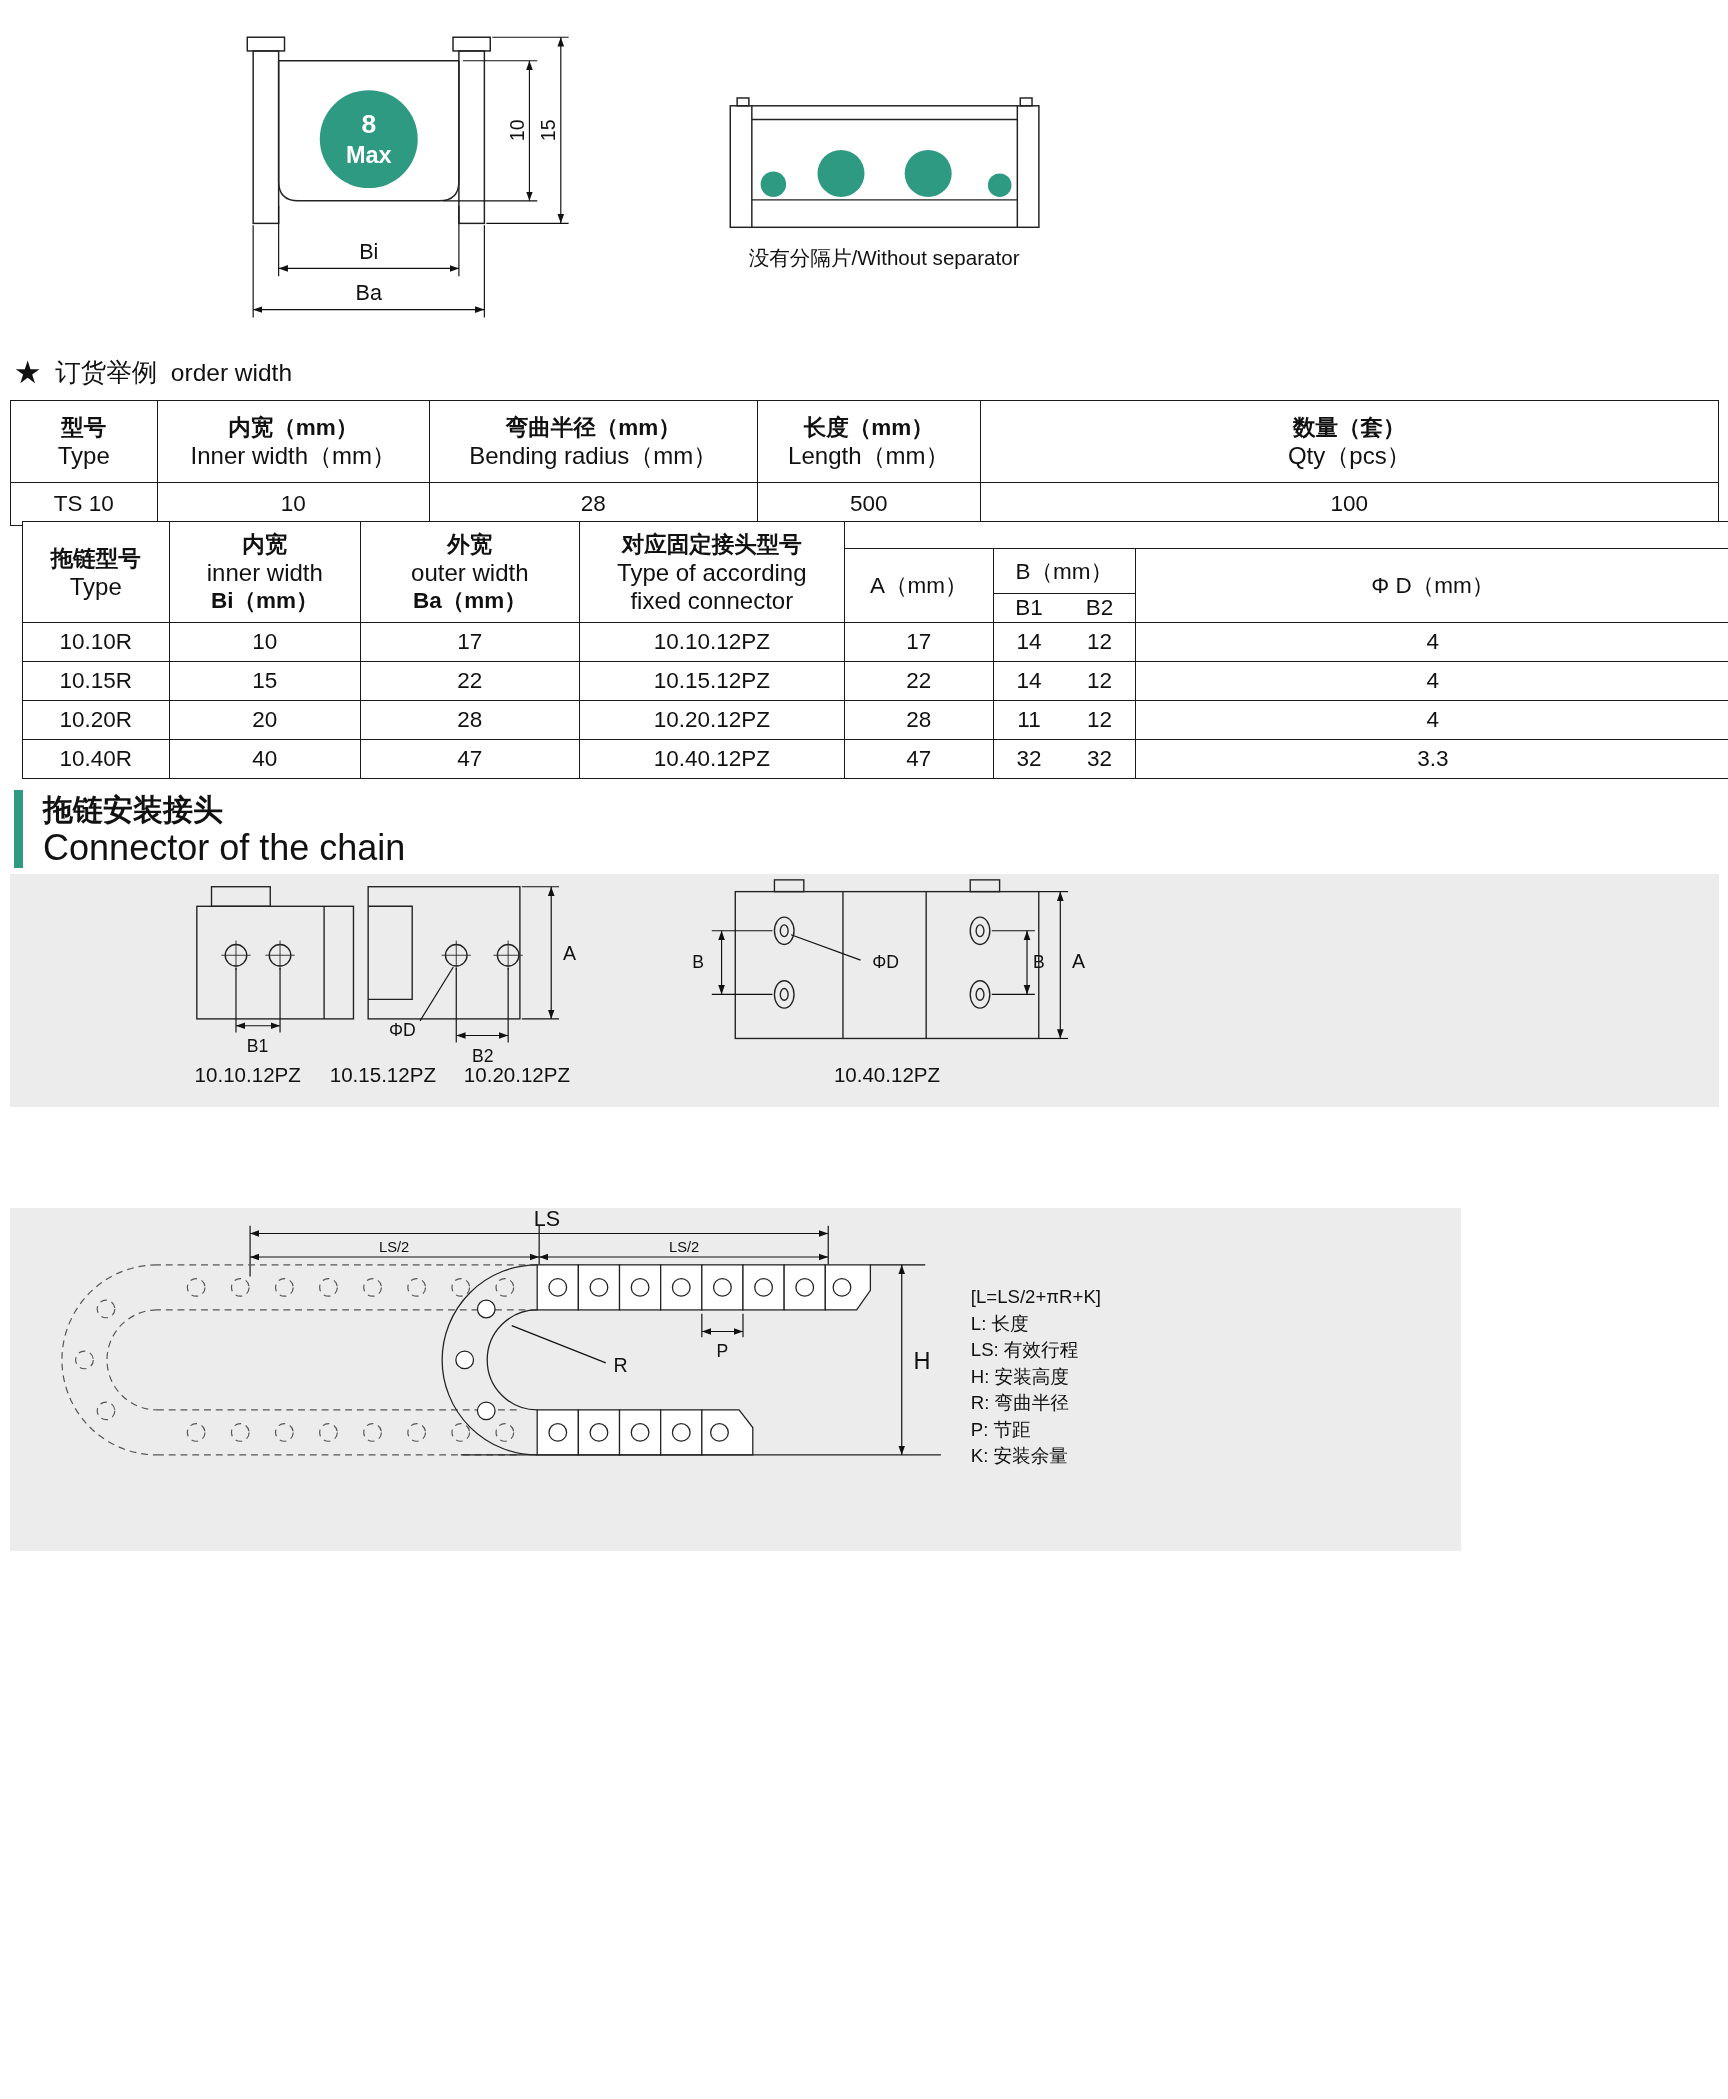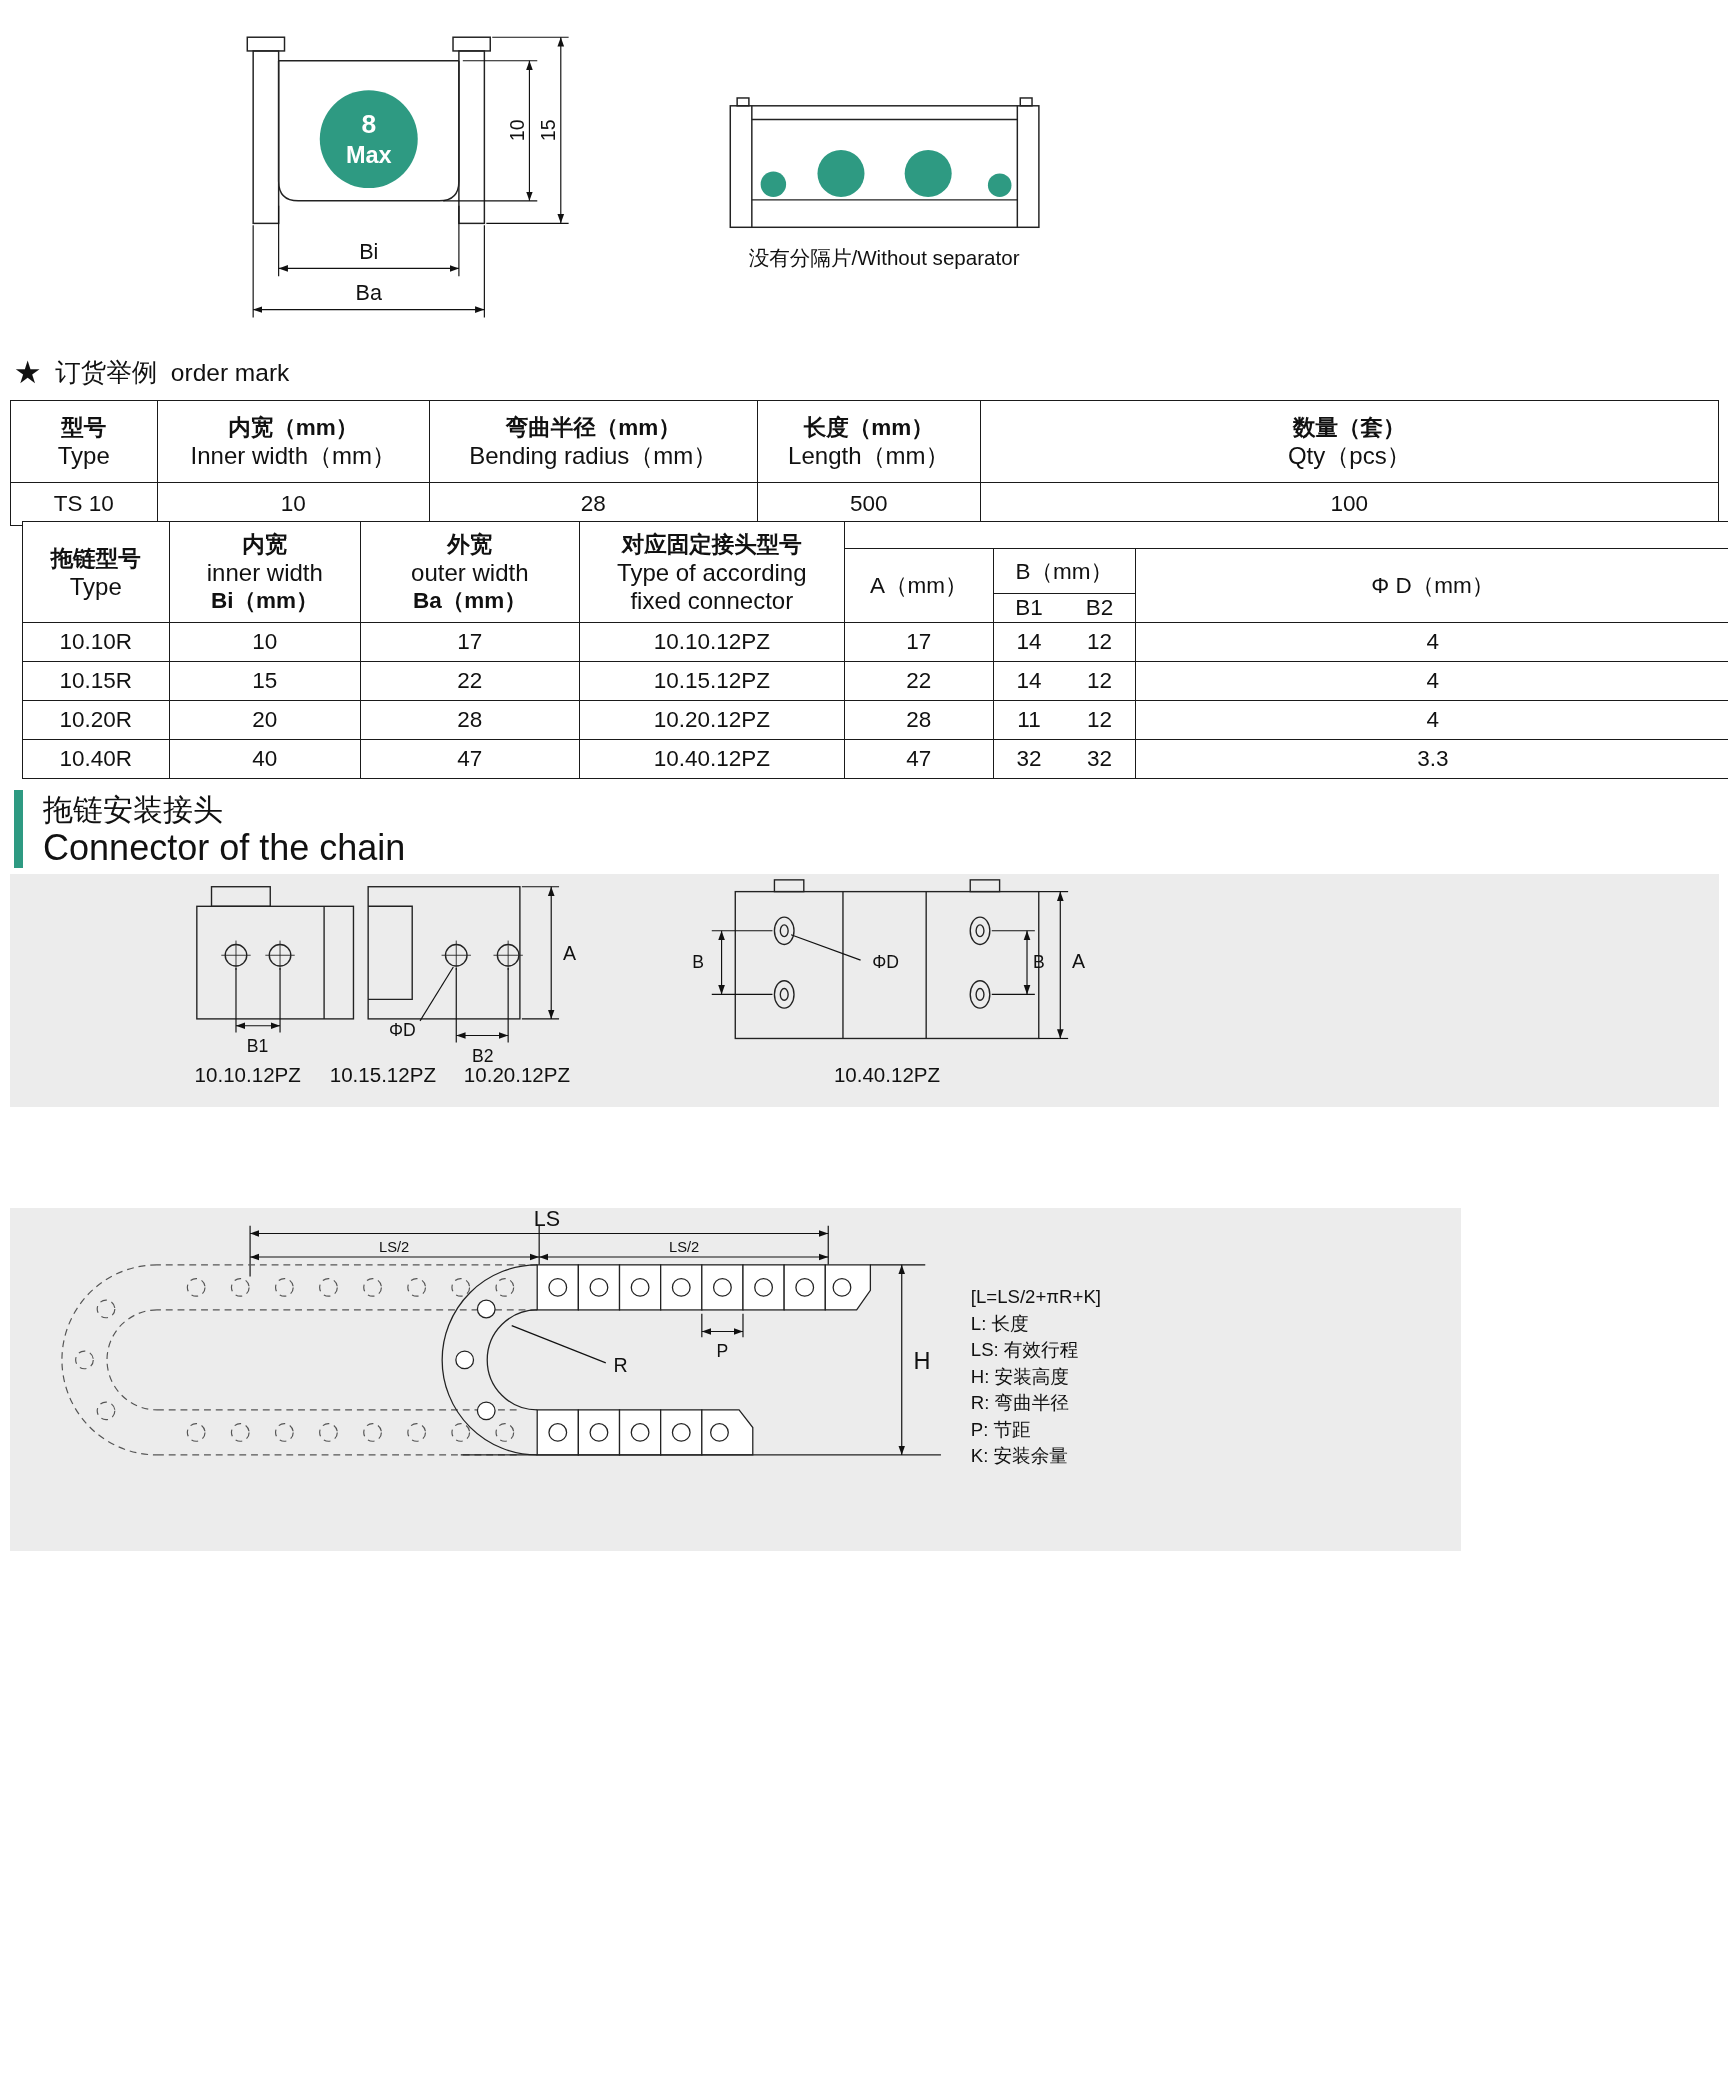--- a/index.html
+++ b/index.html
@@ -18,21 +18,21 @@
   .half{ display:inline-block; width:50%; }
 
   
   .order-head { display:flex; align-items:center; gap:13.7px; }
   .star { font-size:31px; line-height:31px; color:#111; }
   .oh-cn { font-size:25.5px; }
   .oh-en { font-size:24.5px; }
 
   .sec-head { display:flex; align-items:stretch; }
   .sec-bar { width:9.8px; background:#2e9a82; margin-right:19.6px; }
-  .sec-cn { font-size:30px; font-weight:normal; line-height:39px; display:block; }
+  .sec-cn { font-size:30px; font-weight:bold; line-height:39px; display:block; }
   .sec-en { font-size:36px; font-weight:normal; line-height:37px; display:block; }
 
   
   .panel { background:#ececec; }
 
   
   svg text { font-family:"Liberation Sans", sans-serif; fill:#111; stroke:none; }
   .wtxt { fill:#fff; font-weight:bold; }
   .teal { fill:#2e9a82; }
   .outline { stroke:#222; stroke-width:1.5; fill:none; }
@@ -102,21 +102,21 @@
       <circle cx="858" cy="177" r="24"></circle>
       <circle cx="947" cy="177" r="24"></circle>
       <circle cx="1020" cy="189" r="12"></circle>
     </g>
     <text x="902" y="270" font-size="21" text-anchor="middle">没有分隔片/Without separator</text>
   </svg>
 
   <div class="abs order-head" style="left:13.7px; top:355px;">
     <span class="star">★</span>
     <span class="oh-cn">订货举例</span>
-    <span class="oh-en">order mark</span>
+    <span class="oh-en">order width</span>
   </div>
 
   <table class="abs" style="left:9.8px; top:400px; width:1709px;">
     <colgroup>
       <col style="width:147px">
         <col style="width:272px">
         <col style="width:328px">
         <col style="width:223px">
         <col>
     </colgroup>

